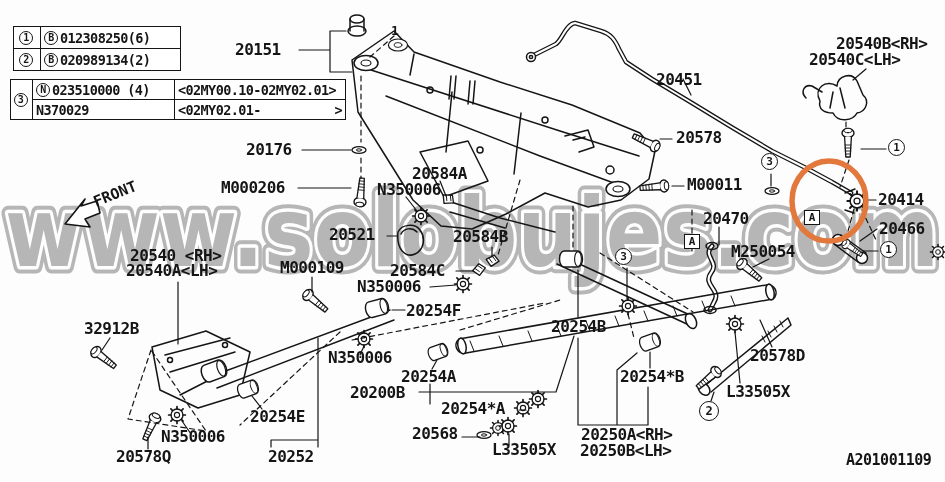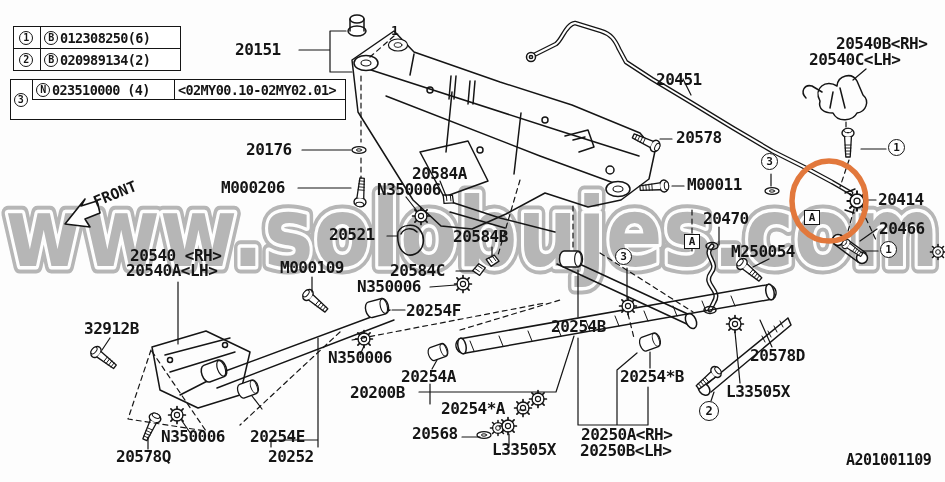--- a/index.html
+++ b/index.html
@@ -247,20 +247,22 @@
   </div>
 
   <div class="tbl" style="left:10px;top:79px;width:336px;height:41px;display:flex">
     <div class="cell" style="width:21px;justify-content:center"><span class="icirc">3</span></div>
     <div class="vsplit">
       <div class="row">
         <div class="cell" style="width:142px;border-left:1.4px solid #151515"><span class="icirc">N</span><span>023510000 (4)</span></div>
         <div class="cell" style="flex:1;justify-content:flex-start"><span>&lt;02MY00.10-02MY02.01&gt;</span><span></span></div>
       </div>
       <div class="row">
+        <div class="cell" style="width:142px;border-left:1.4px solid #151515"><span>N370029</span></div>
+        <div class="cell" style="flex:1;justify-content:space-between"><span>&lt;02MY02.01-</span><span>&gt;</span></div>
       </div>
     </div>
   </div>
 
   <div class="lbl" style="left:235px;top:42px">20151</div>
   <div class="lbl sm" style="left:391px;top:24px">1</div>
   <div class="lbl" style="left:656px;top:72px">20451</div>
   <div class="lbl" style="left:836px;top:36px">20540B&lt;RH&gt;</div>
   <div class="lbl" style="left:809px;top:52px">20540C&lt;LH&gt;</div>
   <div class="lbl" style="left:676px;top:130px">20578</div>
@@ -280,21 +282,21 @@
   <div class="lbl" style="left:280px;top:260px">M000109</div>
   <div class="lbl" style="left:390px;top:263px">20584C</div>
   <div class="lbl" style="left:357px;top:279px">N350006</div>
   <div class="lbl" style="left:406px;top:303px">20254F</div>
   <div class="lbl" style="left:84px;top:321px">32912B</div>
   <div class="lbl" style="left:551px;top:319px">20254B</div>
   <div class="lbl" style="left:328px;top:350px">N350006</div>
   <div class="lbl" style="left:401px;top:369px">20254A</div>
   <div class="lbl" style="left:350px;top:385px">20200B</div>
   <div class="lbl" style="left:441px;top:401px">20254*A</div>
-  <div class="lbl" style="left:250px;top:429px">20254E</div>
+  <div class="lbl" style="left:250px;top:409px">20254E</div>
   <div class="lbl" style="left:412px;top:426px">20568</div>
   <div class="lbl" style="left:161px;top:429px">N350006</div>
   <div class="lbl" style="left:492px;top:442px">L33505X</div>
   <div class="lbl" style="left:116px;top:449px">20578Q</div>
   <div class="lbl" style="left:268px;top:449px">20252</div>
   <div class="lbl" style="left:581px;top:427px">20250A&lt;RH&gt;</div>
   <div class="lbl" style="left:580px;top:443px">20250B&lt;LH&gt;</div>
   <div class="lbl" style="left:620px;top:369px">20254*B</div>
   <div class="lbl" style="left:726px;top:384px">L33505X</div>
   <div class="lbl" style="left:750px;top:348px">20578D</div>

